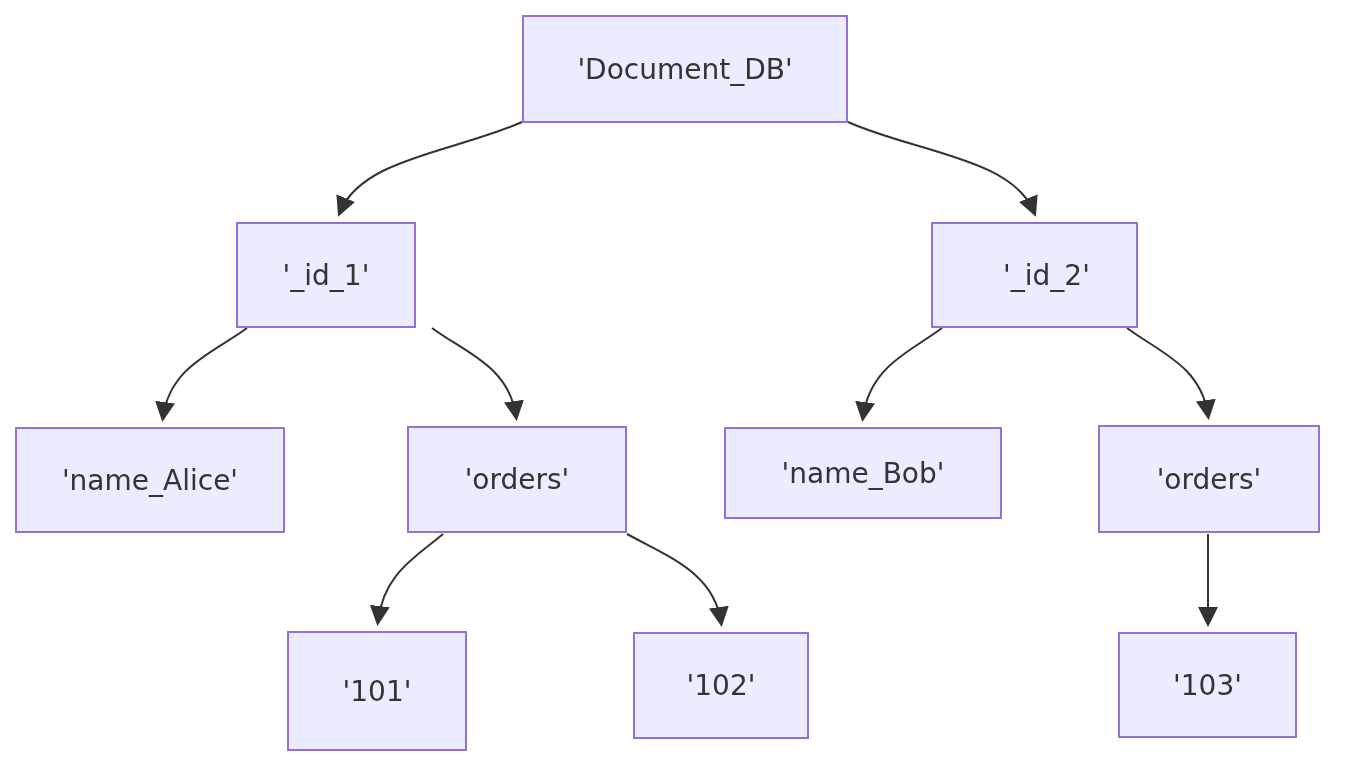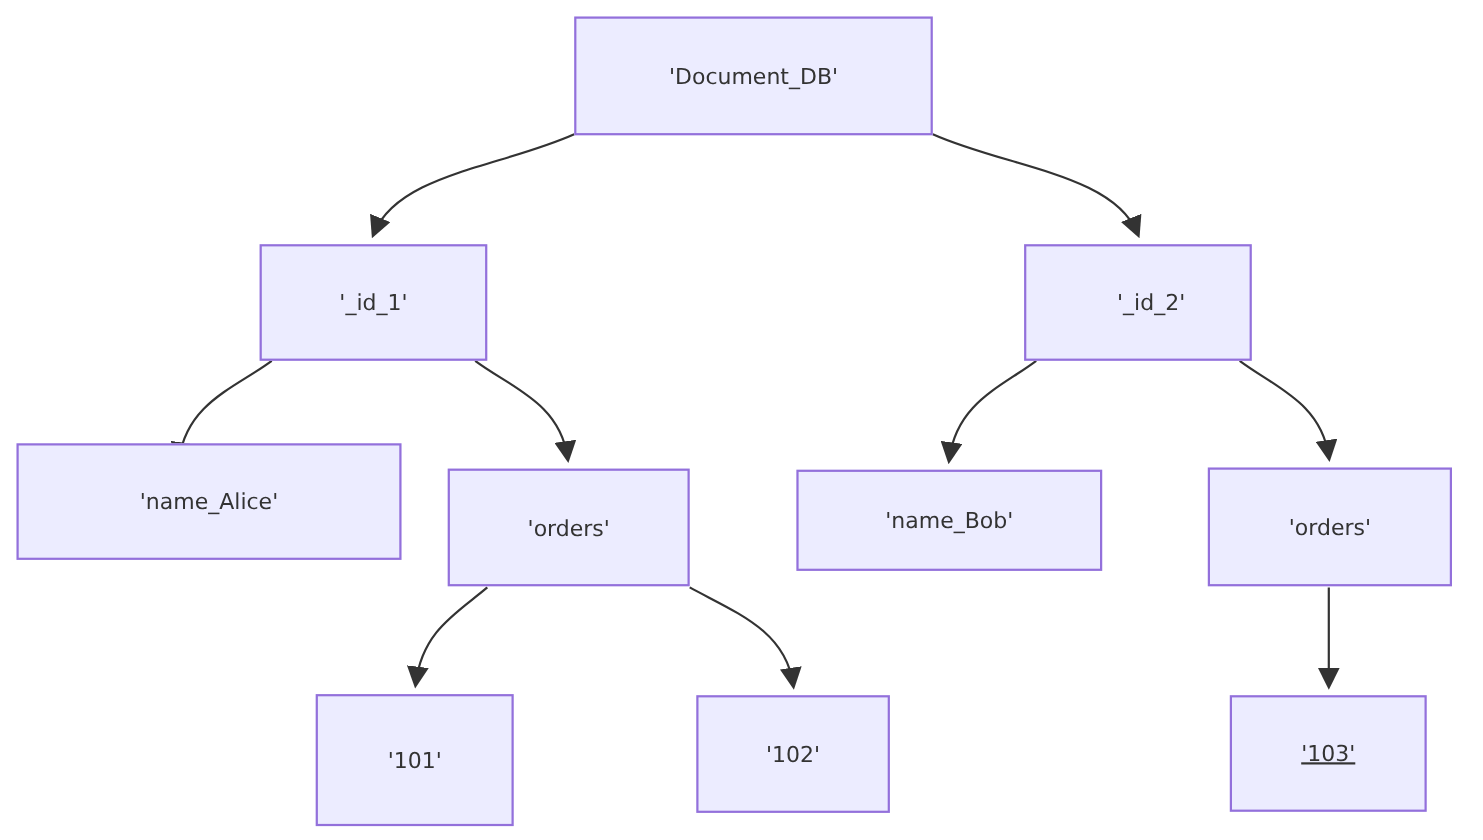--- a/index.html
+++ b/index.html
@@ -31,37 +31,37 @@
     fill:none;
     stroke:var(--edge-color);
     stroke-width:2px;
   }
   .node{
     position:absolute;
     box-sizing:border-box;
     background:var(--node-fill);
     border:2px solid var(--node-border);
     color:var(--text-color);
-    font-size:20px;
+    font-size:28px;
     display:flex;
     align-items:center;
     justify-content:center;
     text-align:left;
     white-space:nowrap;
   }
   #n-root   {left:522px; top:15px;  width:326px; height:108px;}
-  #n-id1    {left:236px; top:222px; width:207px; height:106px;}
+  #n-id1    {left:236px; top:222px; width:180px; height:106px;}
   #n-id2    {left:931px; top:222px; width:207px; height:106px;padding-left:24px;}
-  #n-alice  {left:15px;  top:403px; width:350px; height:106px;}
+  #n-alice  {left:15px;  top:427px; width:270px; height:106px;}
   #n-orders1{left:407px; top:426px; width:220px; height:107px;}
   #n-bob    {left:724px; top:427px; width:278px; height:92px;}
   #n-orders2{left:1098px;top:425px; width:222px; height:108px;}
   #n-101    {left:287px; top:631px; width:180px; height:120px;}
   #n-102    {left:633px; top:632px; width:176px; height:107px;}
-  #n-103    {left:1118px;top:632px; width:179px; height:106px;text-decoration:underline;}
+  #n-103    {left:1118px;top:632px; width:179px; height:106px;}
 </style>
 </head>
 <body>
 
 <div class="canvas">
 
   <svg class="edges" viewBox="0 0 1348 764" xmlns="http://www.w3.org/2000/svg">
     <defs>
       <marker id="arrow" viewBox="0 0 10 10" refX="7.5" refY="5" markerWidth="20" markerHeight="20" markerUnits="userSpaceOnUse" orient="auto">
         <path d="M0,0 L10,5 L0,10 Z" style="fill:var(--edge-color);stroke:none"></path>

